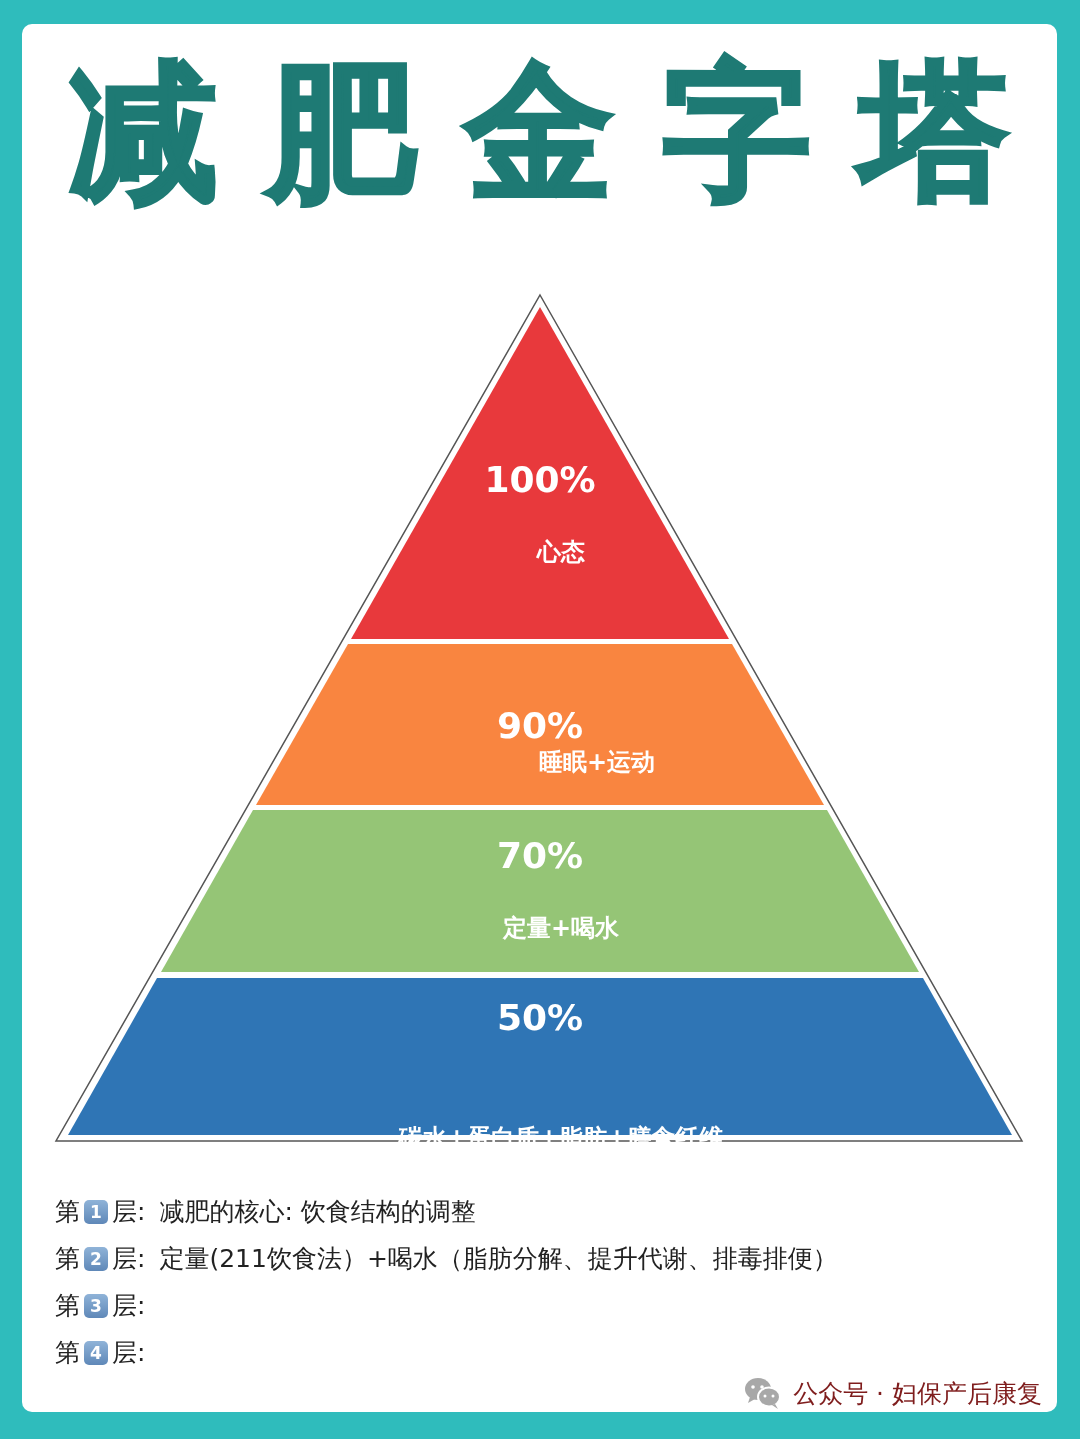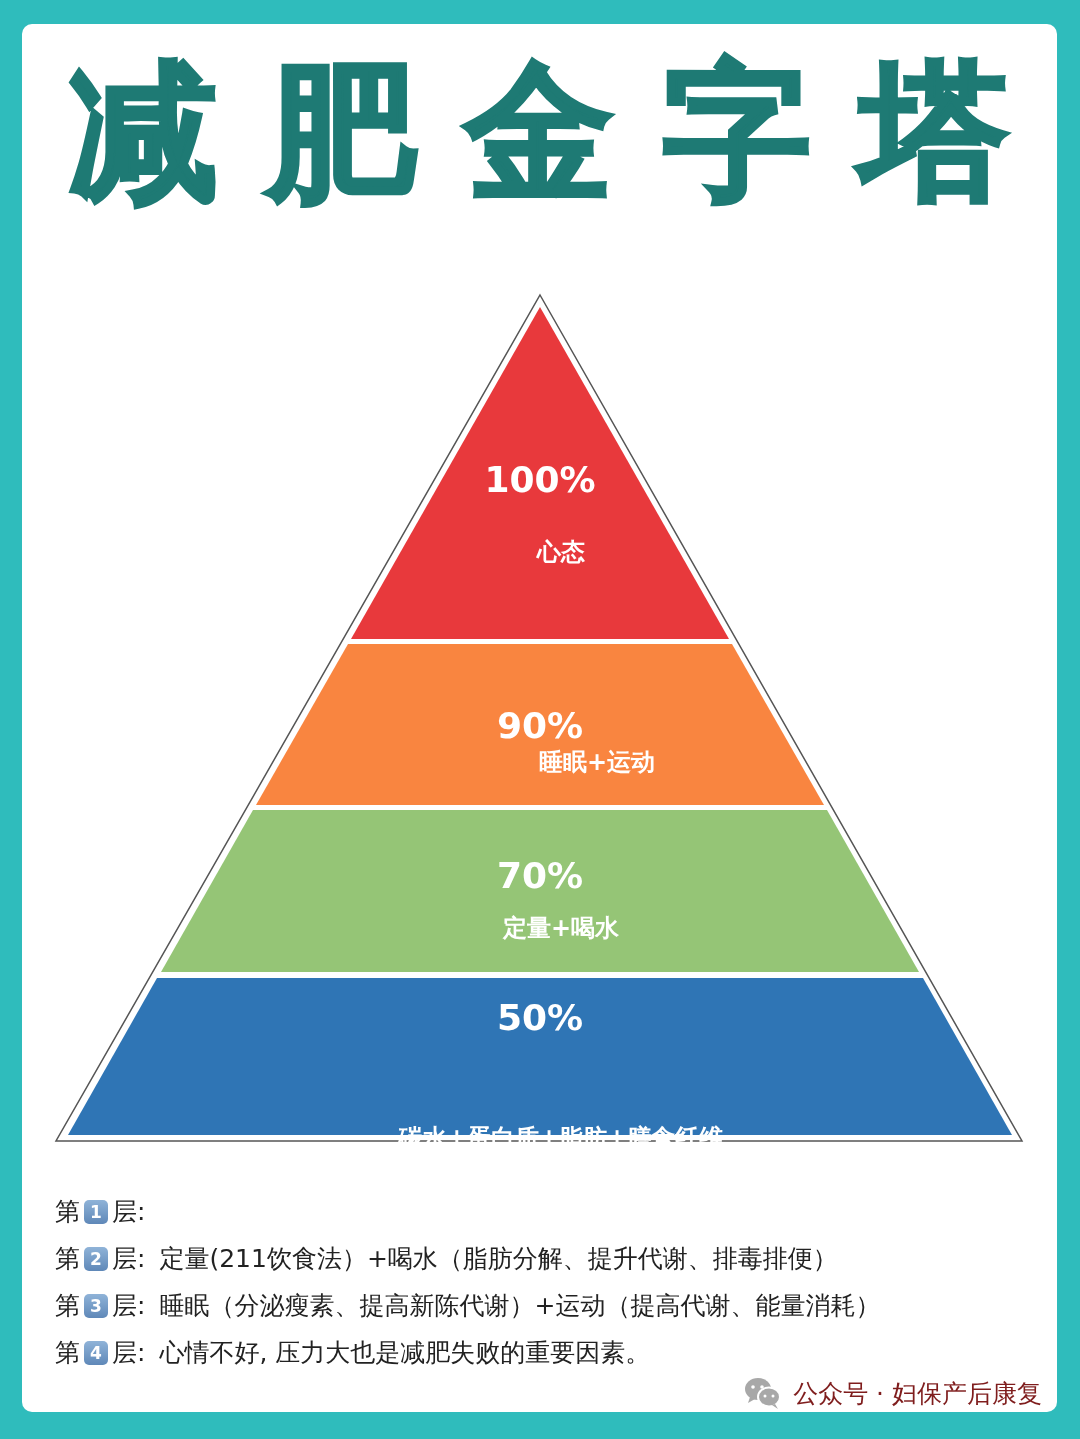--- a/index.html
+++ b/index.html
@@ -106,49 +106,48 @@
   <polygon points="253,810 827,810 919,972 161,972" fill="#95c576"></polygon>
   <polygon points="157,978 923,978 1012,1135 68,1135" fill="#2f75b5"></polygon>
 </svg>
 
 <div class="layer-text layer-pct" style="top:460px;">100%</div>
 <div class="layer-text layer-label" style="top:532px;">心态</div>
 
 <div class="layer-text layer-pct" style="top:706px;">90%</div>
 <div class="layer-text layer-label" style="top:742px;margin-left:36px;">睡眠+运动</div>
 
-<div class="layer-text layer-pct" style="top:856px;">70%</div>
+<div class="layer-text layer-pct" style="top:836px;">70%</div>
 <div class="layer-text layer-label" style="top:908px;">定量+喝水</div>
 
 <div class="layer-text layer-pct" style="top:998px;">50%</div>
 <div class="layer-text layer-label" style="top:1070px;margin-top:48px;">碳水+蛋白质+脂肪+膳食纤维</div>
 
 <div class="legend">
   <div class="legend-row">
     <span class="legend-prefix">第</span>
     <span class="badge">1</span>
     <span class="legend-suffix">层:</span>
+    <span class="legend-text">减肥的核心:  饮食结构的调整</span>
   </div>
   <div class="legend-row">
     <span class="legend-prefix">第</span>
     <span class="badge">2</span>
     <span class="legend-suffix">层:</span>
     <span class="legend-text">定量(211饮食法）+喝水（脂肪分解、提升代谢、排毒排便）</span>
   </div>
   <div class="legend-row">
     <span class="legend-prefix">第</span>
     <span class="badge">3</span>
     <span class="legend-suffix">层:</span>
-    <span class="legend-text">睡眠（分泌瘦素、提高新陈代谢）+运动（提高代谢、能量消耗）</span>
   </div>
   <div class="legend-row">
     <span class="legend-prefix">第</span>
     <span class="badge">4</span>
     <span class="legend-suffix">层:</span>
-    <span class="legend-text">心情不好, 压力大也是减肥失败的重要因素。</span>
   </div>
 </div>
 
 <div class="footer">
   <svg class="wechat-icon" width="40" height="34" viewBox="0 0 40 34">
     <ellipse cx="15" cy="13" rx="13" ry="11" fill="#a8a8a8"></ellipse>
     <polygon points="7,21 5,27 12,23" fill="#a8a8a8"></polygon>
     <ellipse cx="26" cy="21" rx="11" ry="9.5" fill="#a8a8a8" stroke="#ffffff" stroke-width="2"></ellipse>
     <polygon points="32,28 35,33 29,29" fill="#a8a8a8"></polygon>
     <circle cx="10" cy="11" r="1.8" fill="#ffffff"></circle>

